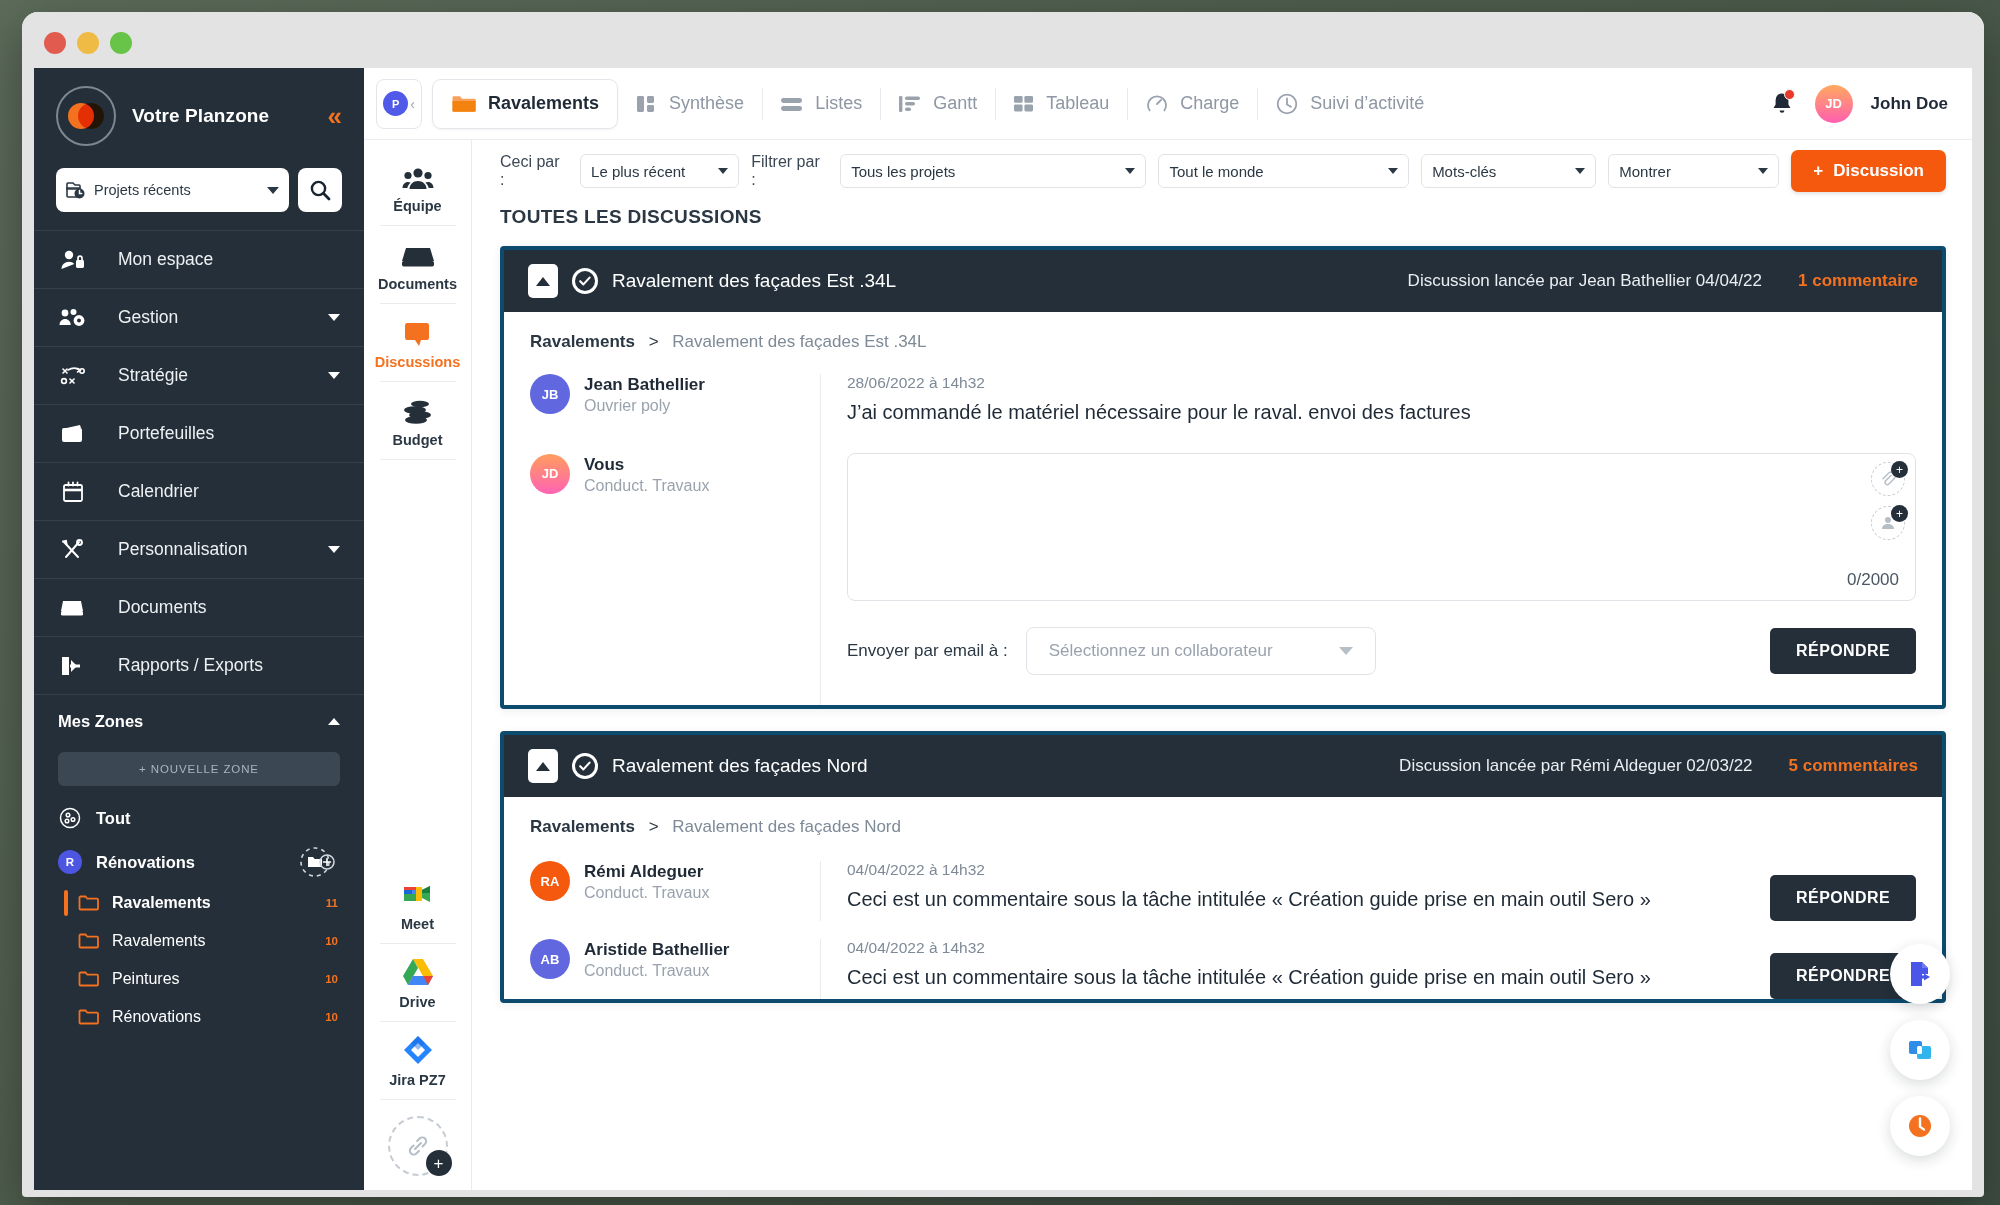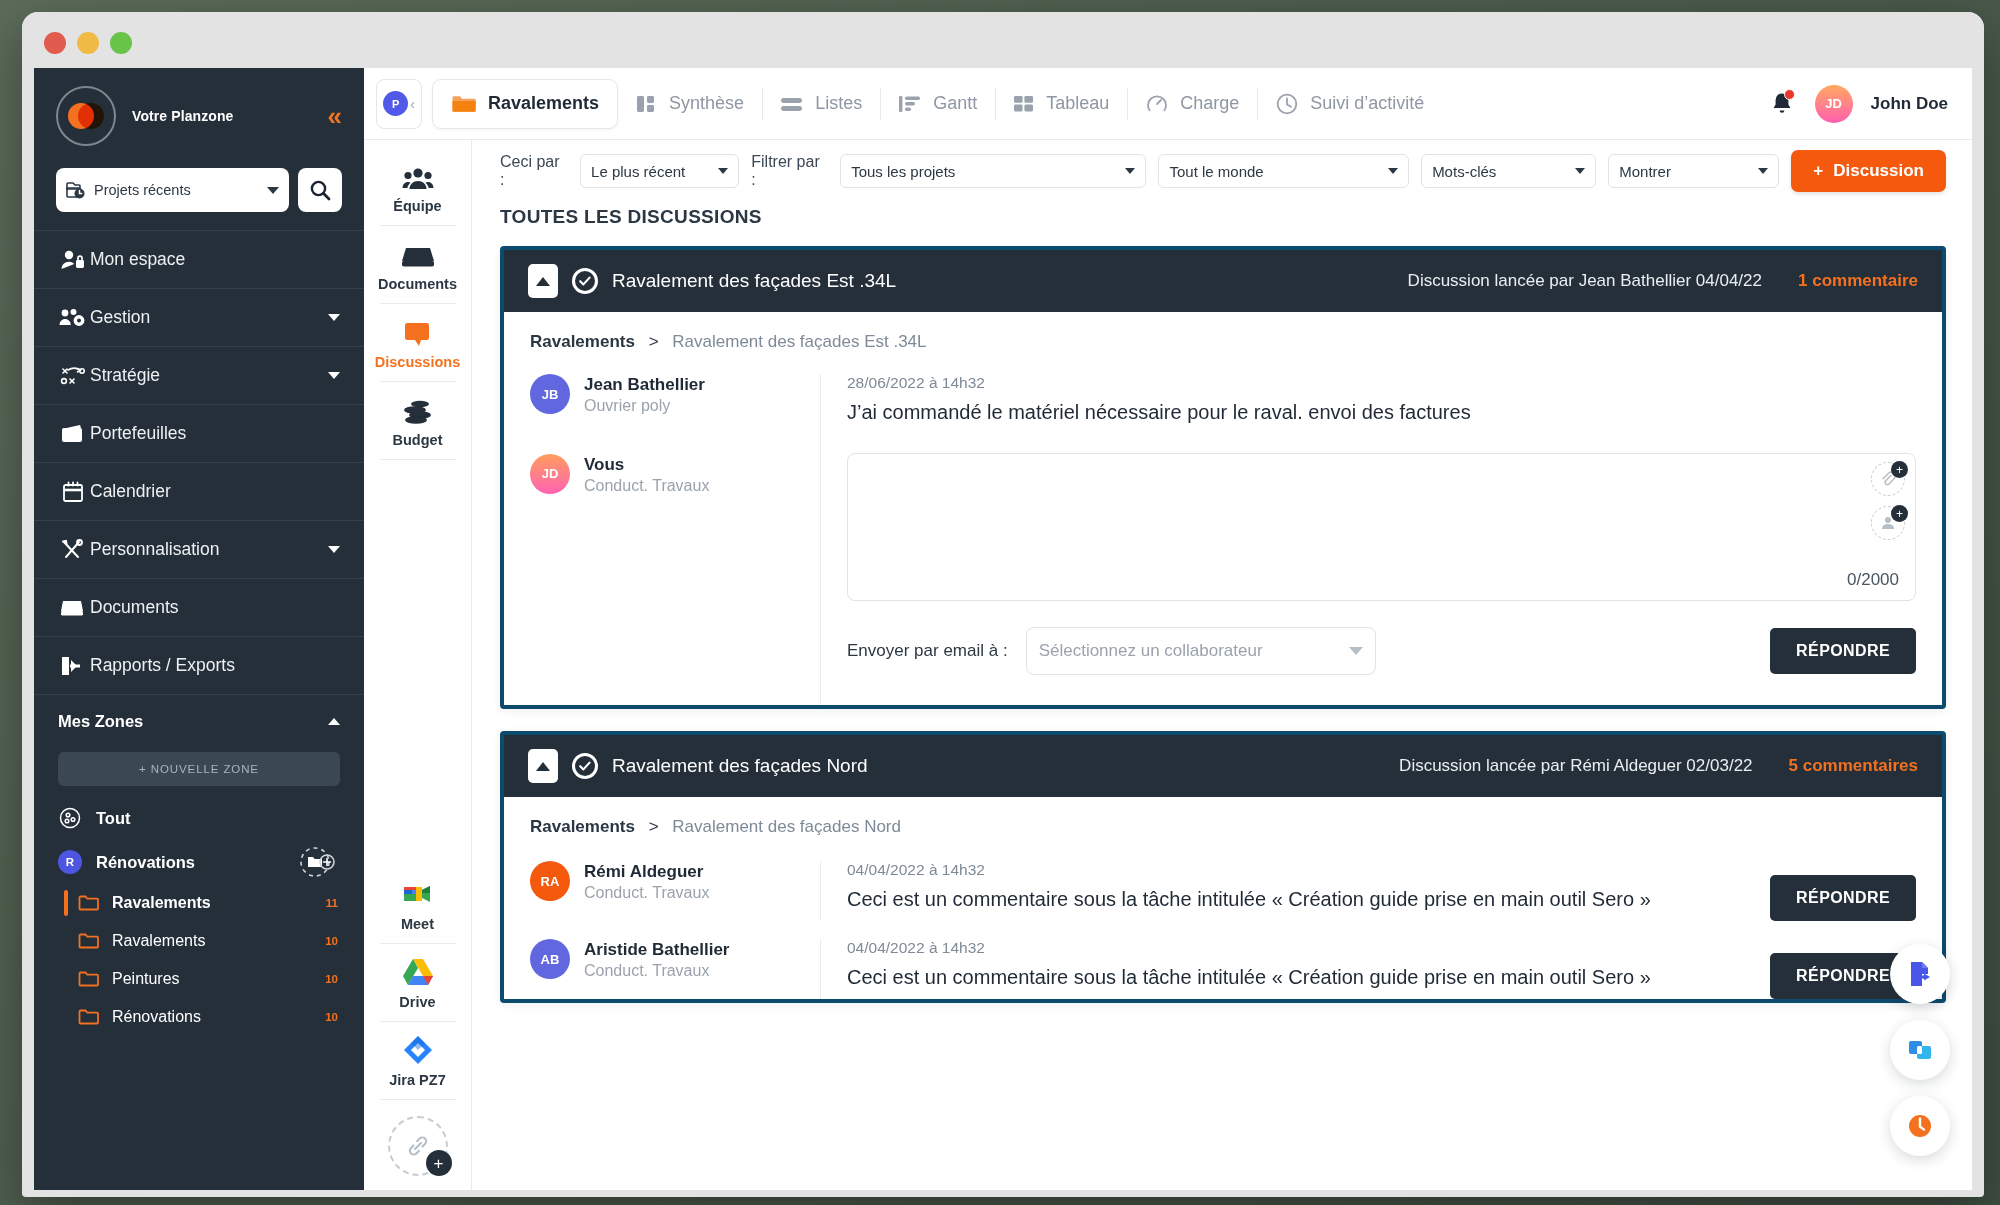--- a/index.html
+++ b/index.html
@@ -54,41 +54,41 @@
     border: 2px solid #7d878f;
     display:flex; align-items:center; justify-content:center;
     flex:none;
   }
   #brand-logo .lg { position:relative; width:36px; height:30px; }
   #brand-logo .lg i {
     position:absolute; width:26px; height:26px; border-radius:50%; display:block;
   }
   #brand-logo .lg i.a { left:0; top:2px; background:#f4711f; }
   #brand-logo .lg i.b { right:0; top:2px; background:#ef6a1b; mix-blend-mode:multiply; }
-  #brand-name { font-size: 14px; font-weight: 700; letter-spacing:.1px; flex:1;}
+  #brand-name { font-size: 19px; font-weight: 700; letter-spacing:.1px; flex:1;}
   #collapse { color:#f4711f; font-size: 26px; font-weight:700; line-height:1; cursor:pointer;}
 
   #searchrow { display:flex; gap:9px; padding: 4px 22px 18px 22px; }
   #project-select {
     flex:1; height:44px; background:#fff; border-radius:8px;
     display:flex; align-items:center; padding: 0 10px; gap: 8px;
     color:#2b3844; font-size:14.5px;
   }
   #project-select .txt { flex:1; }
   .caret-dn {
     width:0;height:0;border-left:6px solid transparent;border-right:6px solid transparent;
     border-top:7px solid #2b3844;
   }
   #search-btn {
     width:44px;height:44px;background:#fff;border-radius:8px;
     display:flex;align-items:center;justify-content:center;cursor:pointer;
   }
 
   .nav-item {
-    display:flex;align-items:center;gap:2px;
+    display:flex;align-items:center;gap:30px;
     height:58px; padding: 0 24px;
     border-top:1px solid #33414d;
     font-size:17.5px; color:#eef1f3; cursor:pointer;
   }
   .nav-item .ico { width:30px;flex:none;display:flex;align-items:center;justify-content:center; }
   .nav-item .lbl { flex:1; }
   .nav-item .tri { width:0;height:0;border-left:6px solid transparent;border-right:6px solid transparent;border-top:7px solid #fff;}
 
   #zones-head {
     display:flex;align-items:center;height:54px;padding:0 24px;
@@ -233,21 +233,21 @@
   .reply-ph{font-size:18px;color:#9aa3ad;}
   .reply-count{position:absolute;right:16px;bottom:10px;font-size:17px;color:#4a5663;}
   .rb-icons{position:absolute;right:10px;top:8px;display:flex;flex-direction:column;gap:10px;}
   .rb-ico{width:34px;height:34px;border:1.6px dashed #c6ccd3;border-radius:50%;position:relative;display:flex;align-items:center;justify-content:center;cursor:pointer;}
   .rb-ico .pl{position:absolute;right:-4px;top:-2px;width:17px;height:17px;border-radius:50%;background:#242f39;color:#fff;font-size:12px;display:flex;align-items:center;justify-content:center;line-height:1;}
 
   .reply-actions{display:flex;align-items:center;gap:18px;margin:26px 0 30px 0;}
   .ra-label{font-size:17px;color:#2b3844;}
   .collab-select{
     width:350px;height:48px;border:1px solid #dfe3e8;border-radius:8px;background:#fff;
-    display:flex;align-items:center;padding:0 12px;gap:10px;cursor:pointer;
+    display:flex;align-items:center;padding:0 22px;gap:10px;cursor:pointer;
   }
   .collab-select .cs-txt{flex:1;font-size:17px;color:#9aa3ad;}
   .collab-select .cs-car{width:0;height:0;border-left:7px solid transparent;border-right:7px solid transparent;border-top:8px solid #b6bec6;}
   .btn-dark{
     background:#242f39;color:#fff;border-radius:5px;height:46px;padding:0 26px;
     display:flex;align-items:center;justify-content:center;font-size:16px;font-weight:700;letter-spacing:.4px;cursor:pointer;
   }
   .reply-actions .btn-dark{margin-left:auto;}
 
   .cmt{display:flex;padding:18px 26px 0 26px;}

